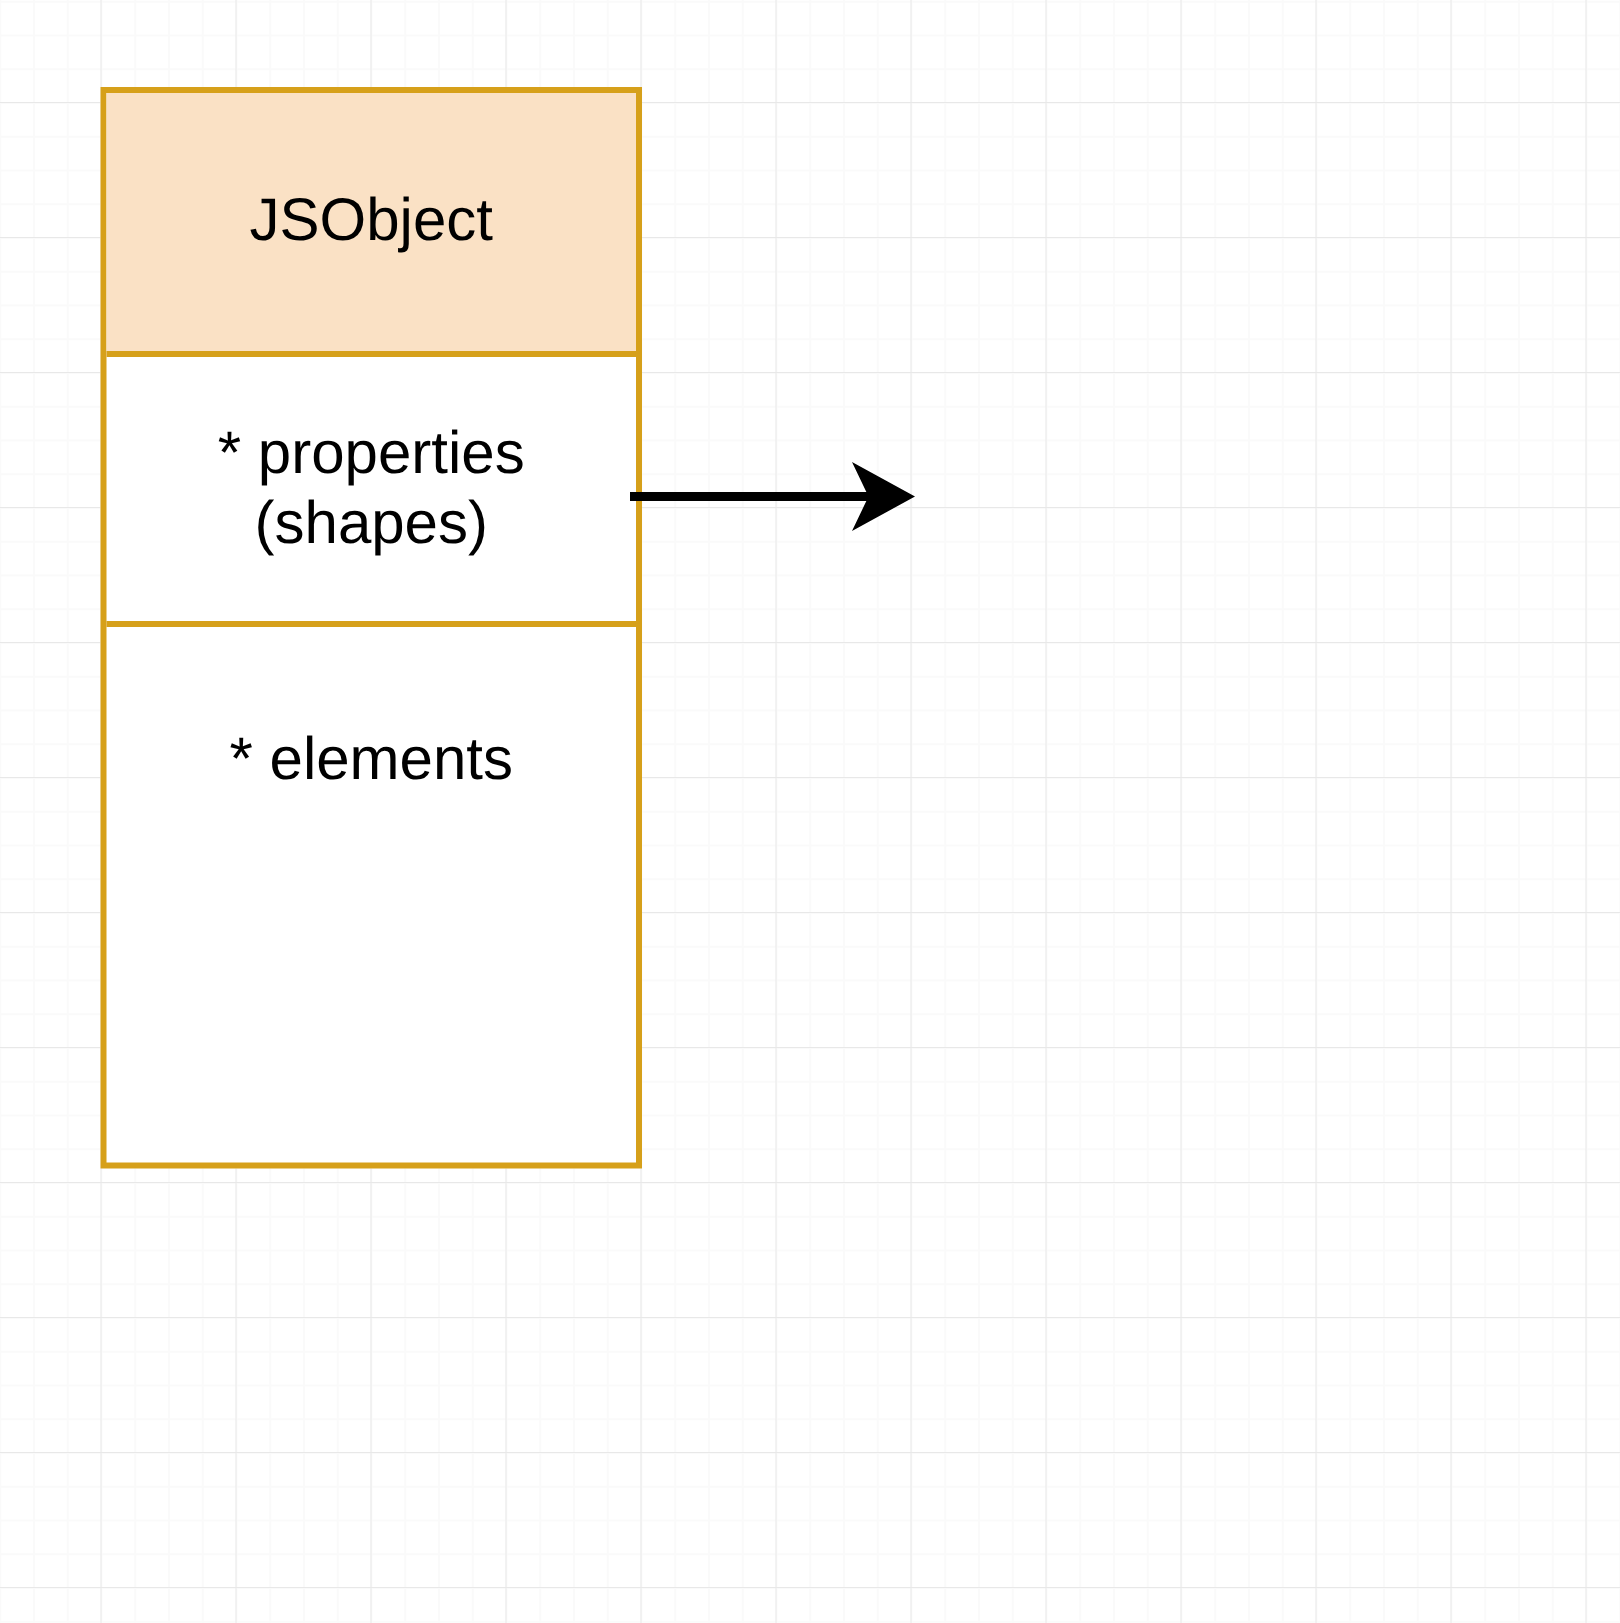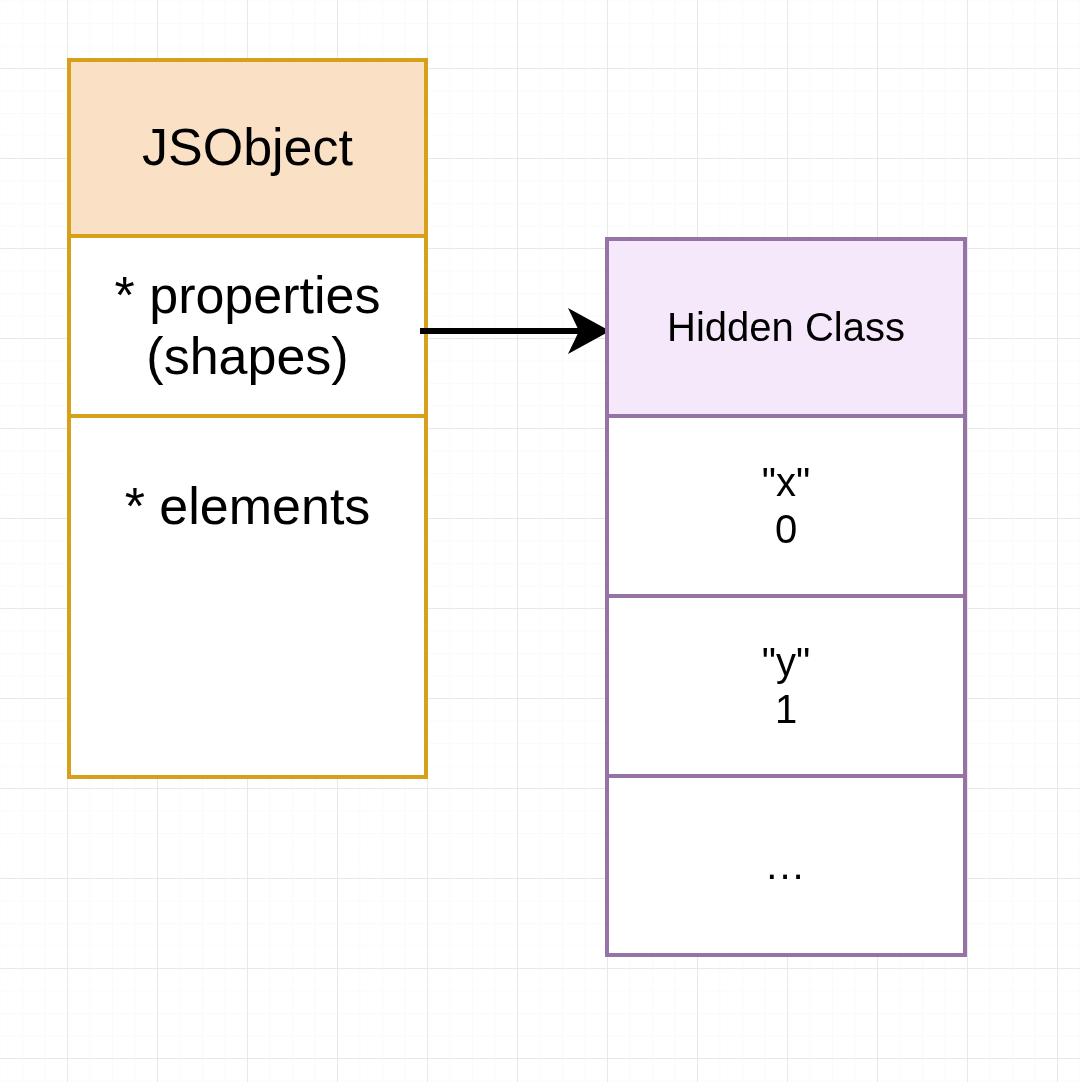--- a/index.html
+++ b/index.html
@@ -54,21 +54,21 @@
 
   
   #jsobject-box {
     left: 67px;
     top: 58px;
     width: 361px;
     height: 721px;
     border: 4px solid #D6A01A;
   }
   #jsobject-box .cell {
-    font-size: 52px;
+    font-size: 40px;
     border-bottom: 4px solid #D6A01A;
   }
   #jsobject-box .cell:last-child { border-bottom: none; border-radius: 27px; }
   #jsobject-box .cell.header {
     background: #FAE1C5;
     height: 176px;
     flex: 0 0 176px;
   }
   #jsobject-box .cell.row {
     height: 180px;
@@ -128,28 +128,14 @@
     <div class="cell row">* properties
 (shapes)</div>
     <div class="cell row">* elements</div>
   </div>
 
   <svg id="connector-arrow" viewBox="0 0 195 70">
     <line x1="0" y1="35" x2="162" y2="35" stroke="#000000" stroke-width="6"></line>
     <path d="M 190 35 L 148 12 L 159 35 L 148 58 Z" fill="#000000"></path>
   </svg>
 
-  <div class="box" id="hiddenclass-box">
-    <div class="cell header">Hidden Class</div>
-    <div class="cell row">
-      <span class="kv-key">"x"</span>
-      <span class="kv-val">0</span>
-    </div>
-    <div class="cell row">
-      <span class="kv-key">"y"</span>
-      <span class="kv-val">1</span>
-    </div>
-    <div class="cell row ellipsis-cell">
-      <span class="kv-key">...</span>
-    </div>
-  </div>
 
 </div>
 
 </body></html>

